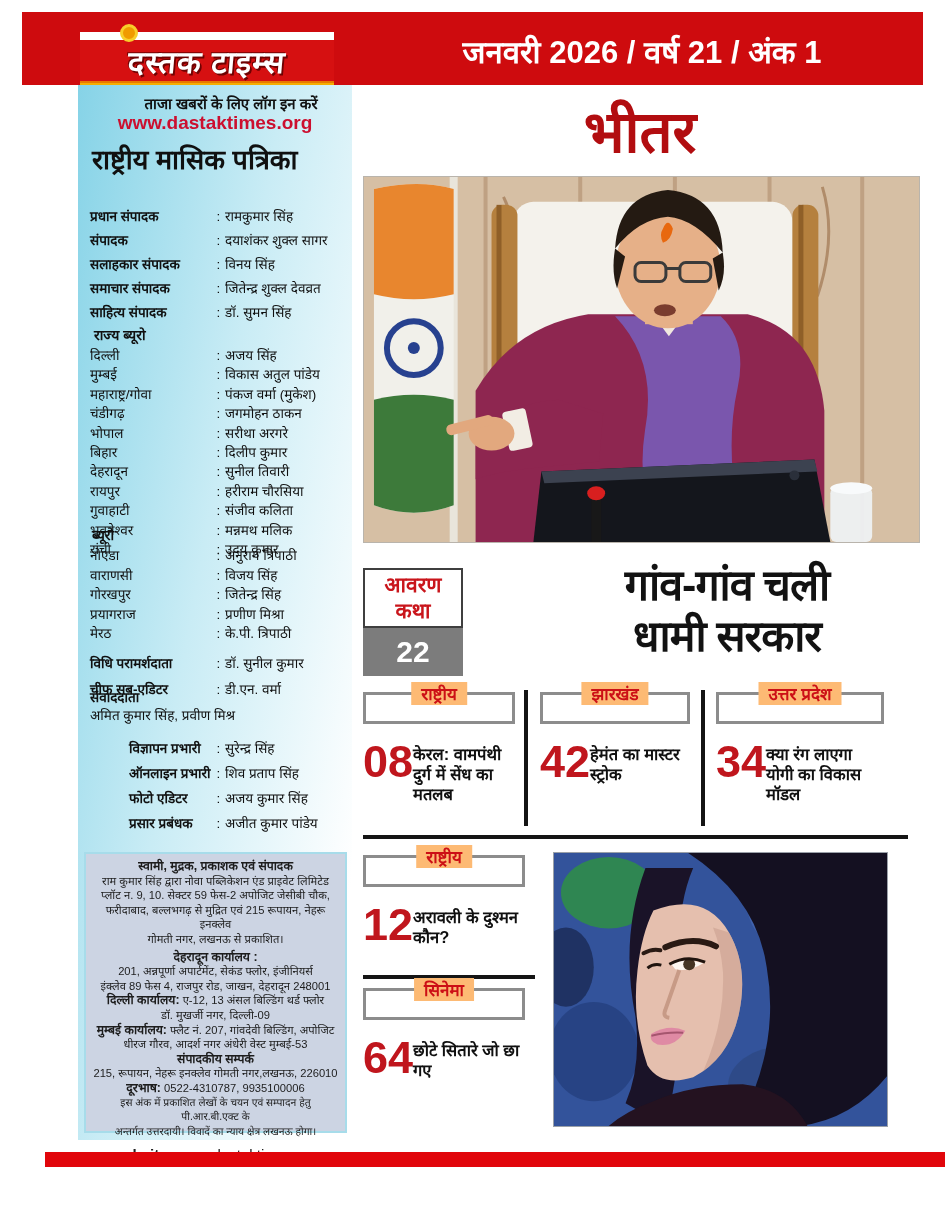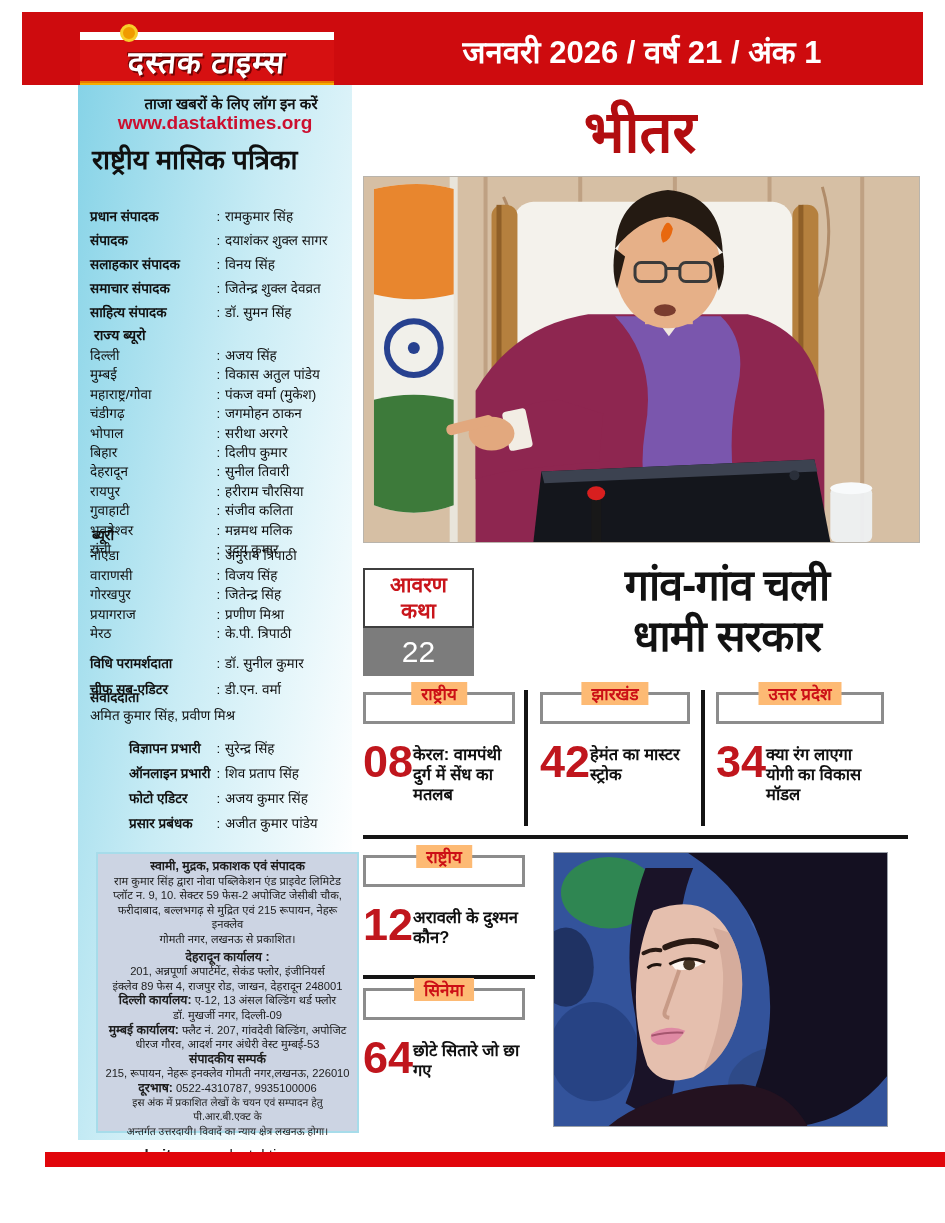--- a/index.html
+++ b/index.html
@@ -40,42 +40,42 @@
   .t-bureau { position:absolute; left:14px; top:440px; }
   .g-bureau { top:461px; } .g-bureau .prow { line-height:19.6px; }
   .g-off { top:566px; } .g-off .prow { line-height:26px; } .g-off .role { font-weight:bold; }
   .g-corr { top:604px; font-size:13.5px; color:#101010; }
   .g-corr .ct { font-weight:bold; line-height:18px; }
   .g-corr .cn { line-height:18px; }
   .g-mgr { top:652px; } .g-mgr .prow { line-height:24px; } .g-mgr .role { font-weight:bold;padding-left:39px; }
   .g-mgr .prow + .prow { margin-top:1px; }
 
   
-  .pubbox { position:absolute; left:18px; top:767px; width:263px; height:281px;
+  .pubbox { position:absolute; left:6px; top:767px; width:263px; height:281px;
             background:#ccd4e3; border:2px solid #a7dcea; text-align:center;
             font-size:11.2px; line-height:14.6px; color:#1d1d1d; padding:5px 6px; }
   .pubbox b { font-size:12.3px; }
   .pub-sec { margin-top:3px; }
   .website-line { margin-top:9px; font-size:15px; color:#222; }
   .website-line b { font-size:15px; }
 
   
   .inside { position:absolute; left:360px; top:90px; width:560px; text-align:center;
             font-size:58px; font-weight:bold; color:#b20d10; }
   .photo1 { position:absolute; left:363px; top:176px; width:557px; height:367px;
             border:1px solid #b9b4ac; background:#d6bfa4; }
   .photo2 { position:absolute; left:553px; top:852px; width:335px; height:275px;
             border:1px solid #9aa0a8; background:#33539b; }
   .photo1 svg, .photo2 svg { display:block; width:100%; height:100%; }
 
-  .badge { position:absolute; left:363px; top:568px; width:111px; }
+  .badge { position:absolute; left:363px; top:568px; width:100px; }
   .badge-top { border:2px solid #3f3f3f; background:#ffffff; text-align:center;
                font-size:21px; line-height:26px; font-weight:bold; color:#c9151b; padding:2px 0; }
   .badge-page { background:#7c7c7c; color:#ffffff; text-align:center;
-                font-size:30px; font-weight:normal; line-height:48px; height:48px; }
+                font-size:30px; font-weight:bold; line-height:48px; height:48px; }
   .headline { position:absolute; left:462px; top:560px; width:458px; text-align:center;
               font-size:43px; line-height:51px; font-weight:800; color:#121212; letter-spacing:-1px;margin-left:36px; }
 
   .sec-frame { border:3px solid #8c8c8c; height:32px; position:relative; }
   .sec-label { position:absolute; left:50%; top:-13px; transform:translateX(-50%);
                background:#fdba74; padding:0 10px; font-size:17px; font-weight:bold;
                color:#cc1016; white-space:nowrap; }
   .entry { display:flex; margin-top:18px; }
   .pg { font-size:45px; font-weight:bold; color:#c0161d; line-height:40px; }
   .tt { font-size:16.5px; font-weight:bold; color:#101010; line-height:20px; padding-top:2px; }

